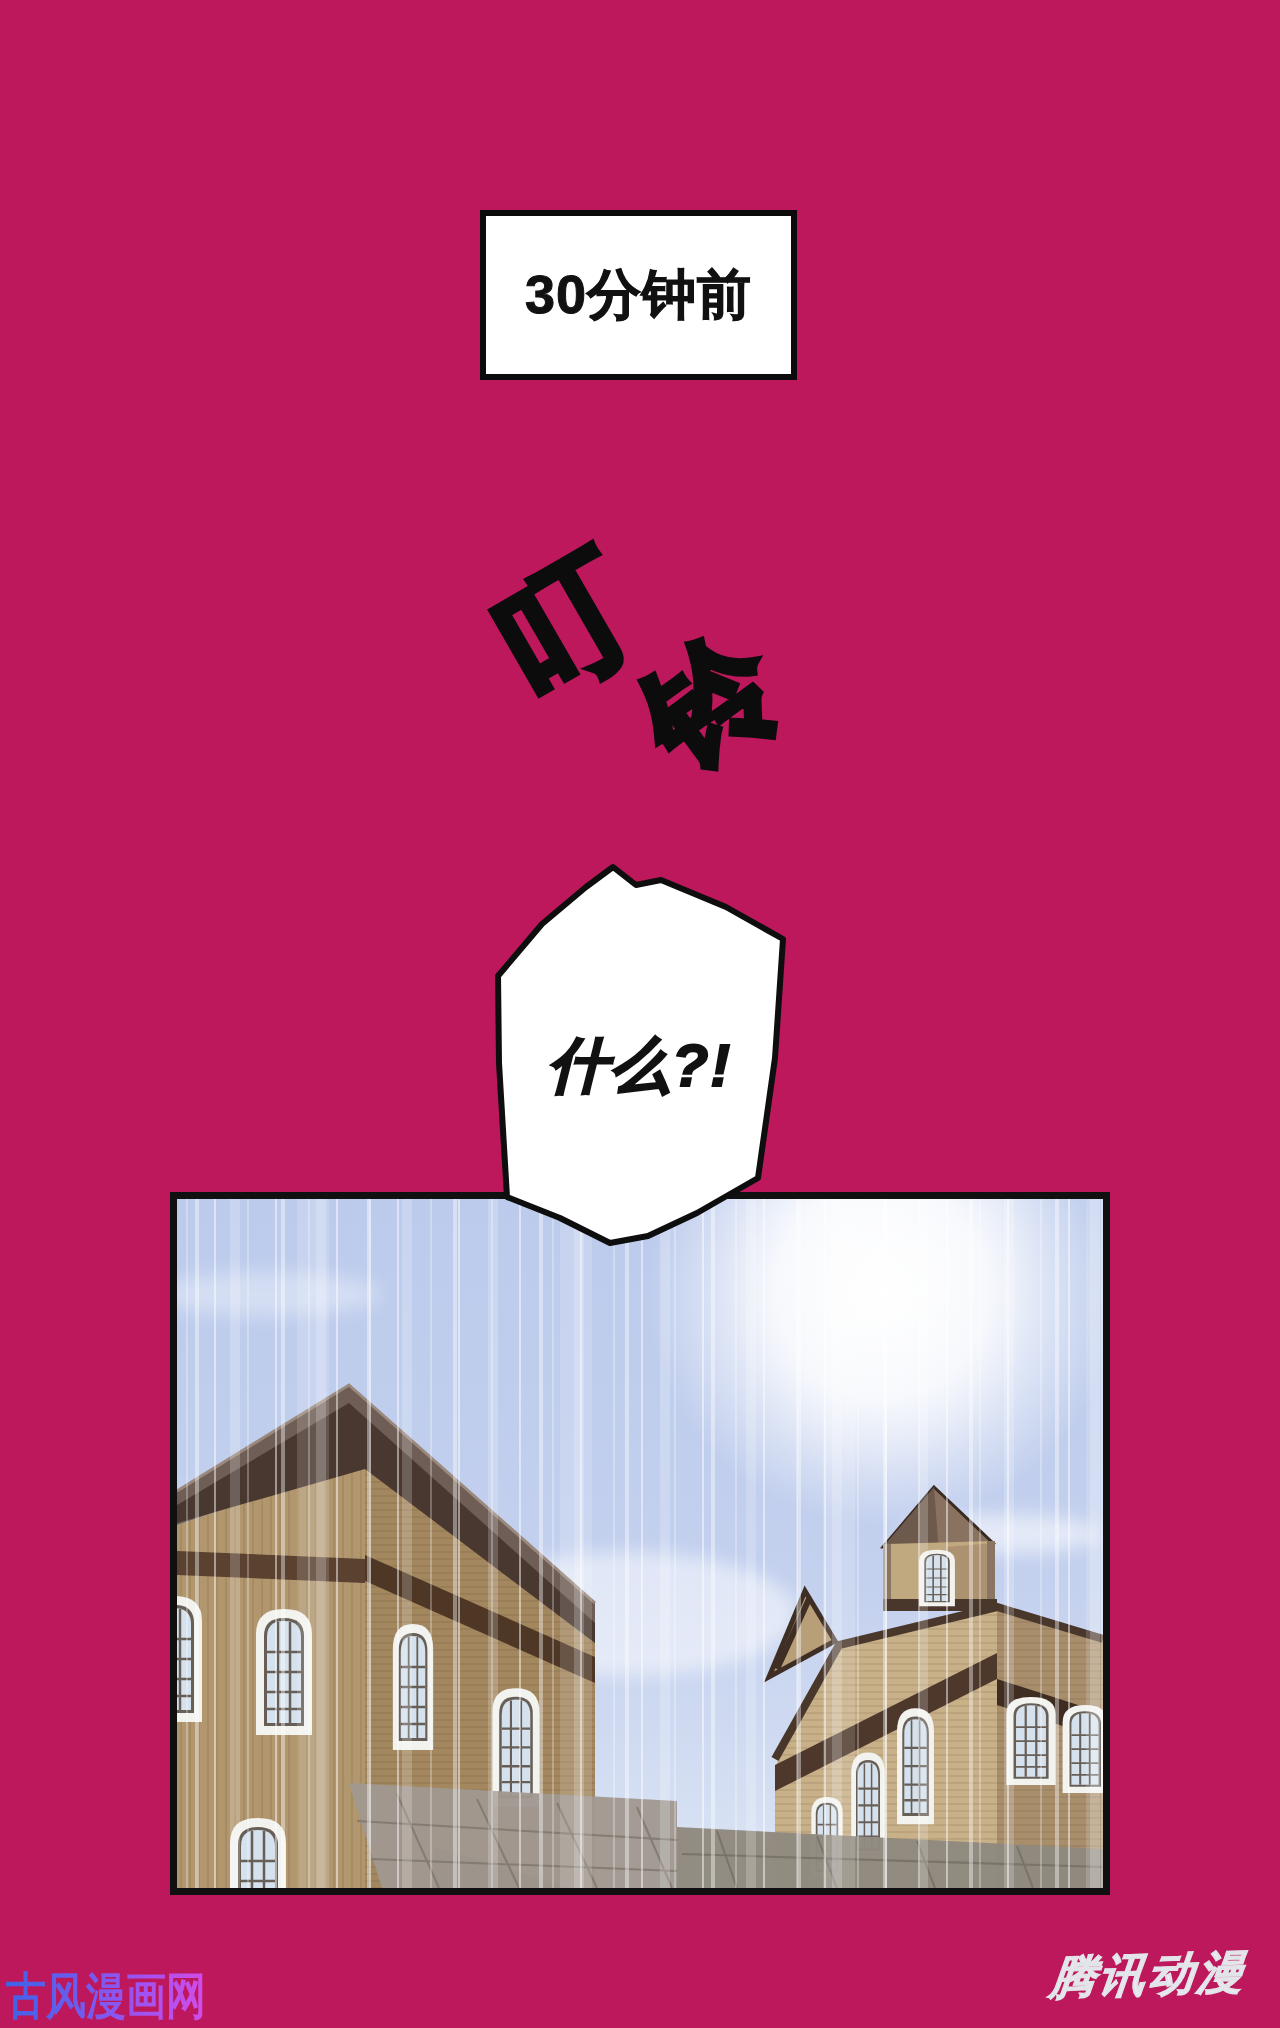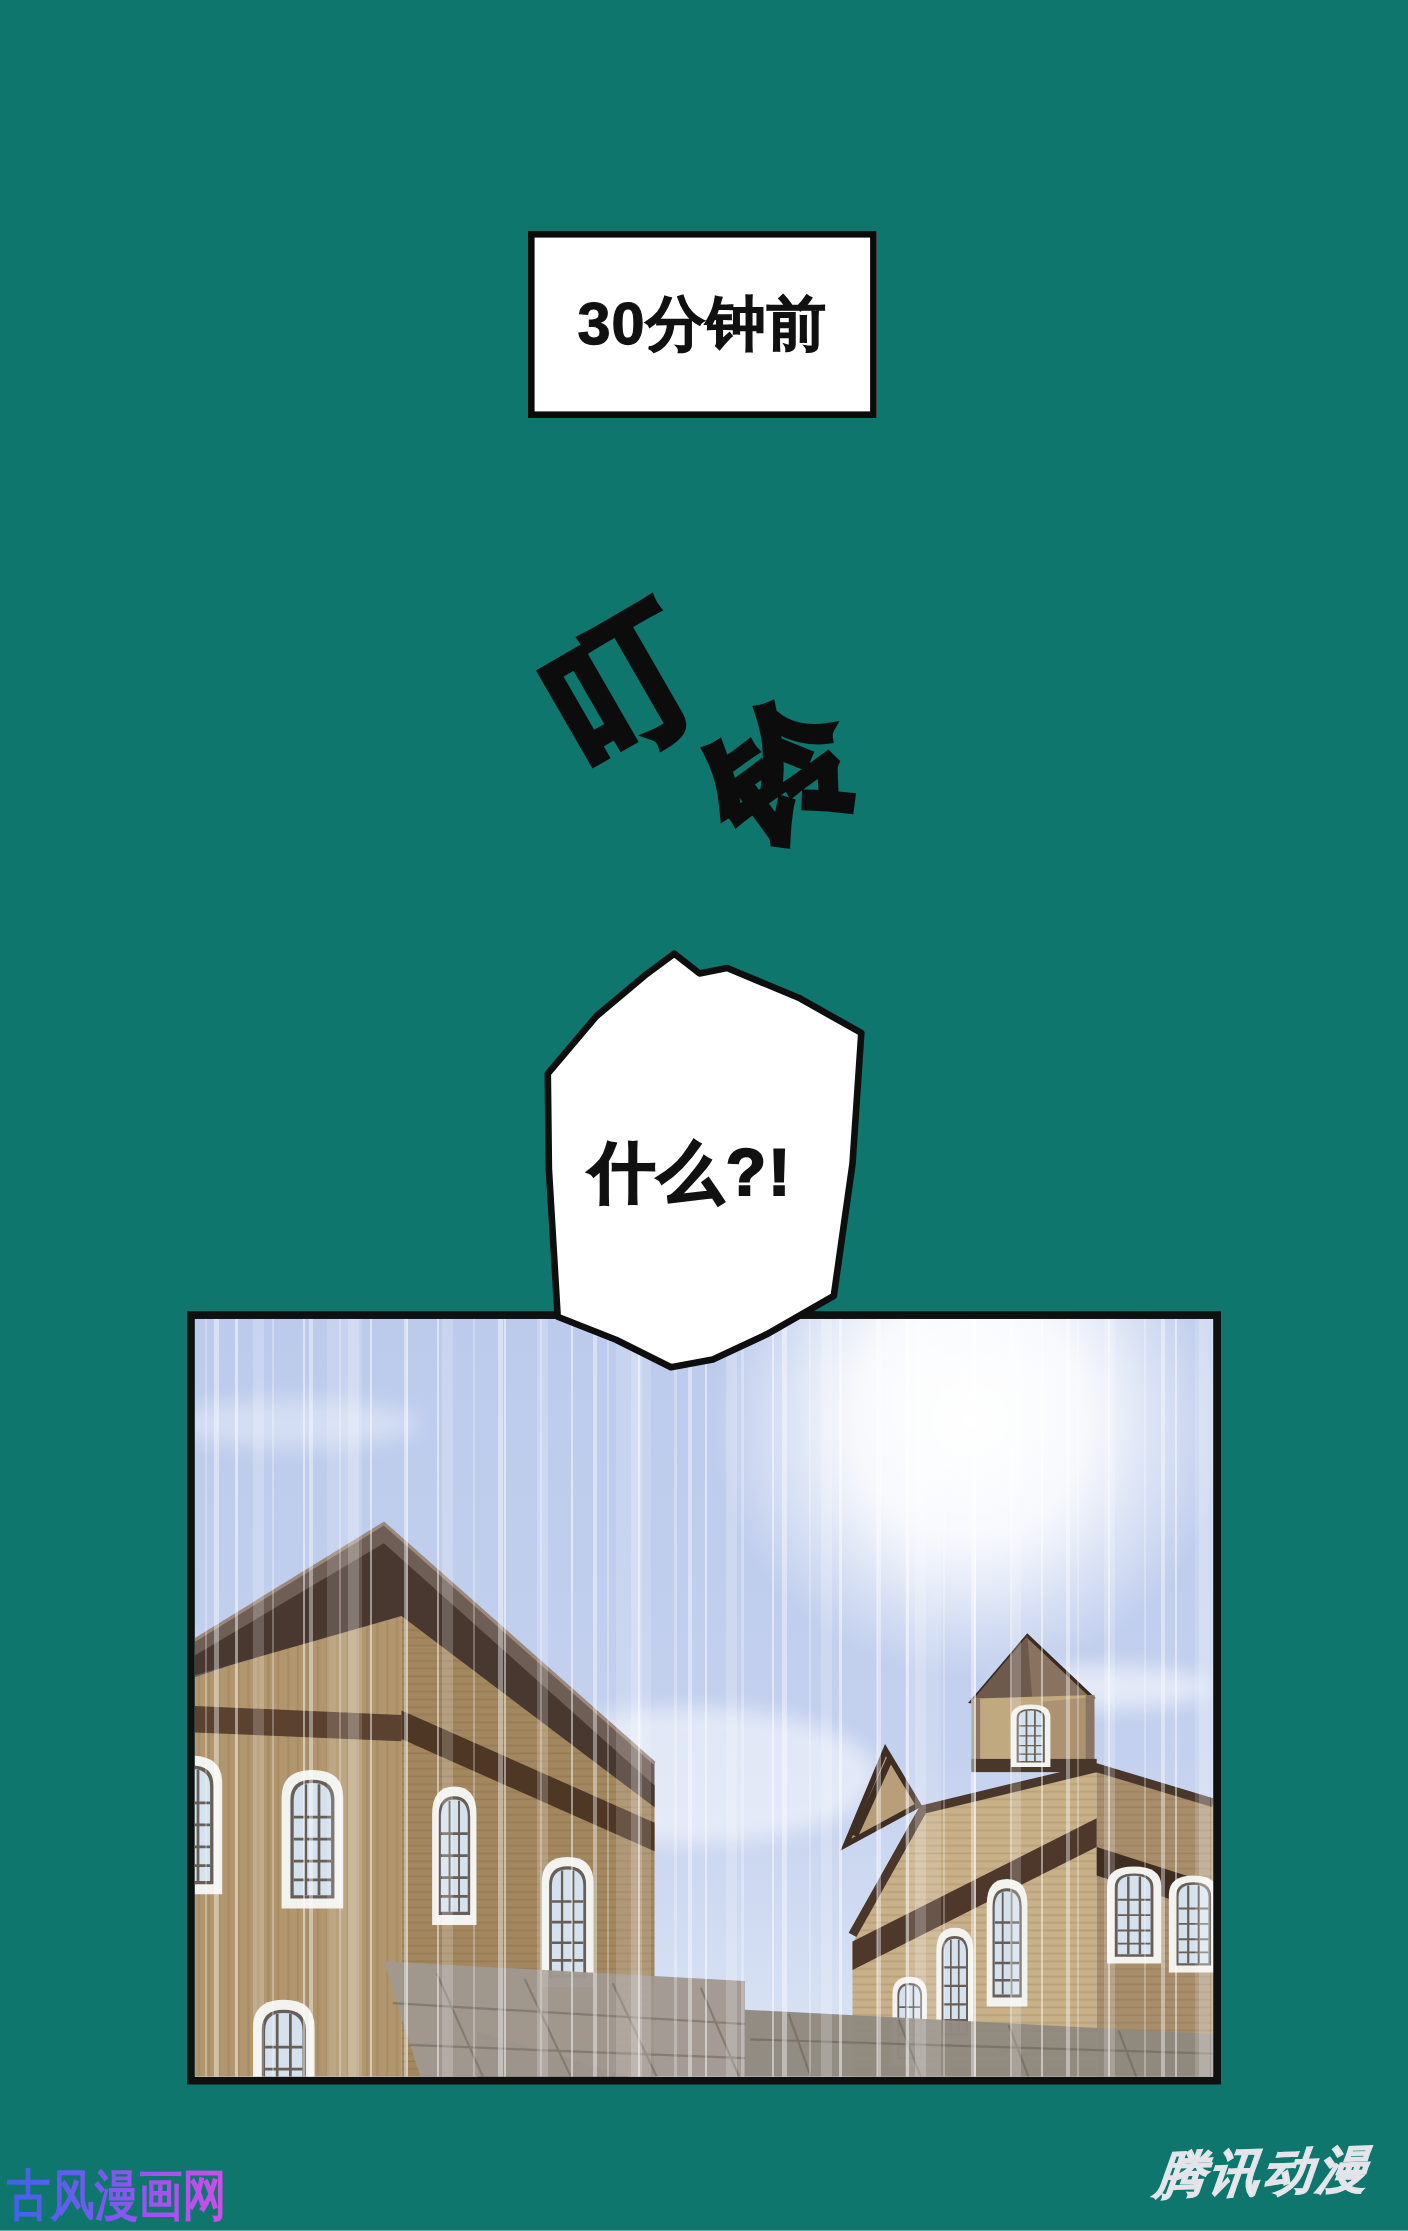--- a/index.html
+++ b/index.html
@@ -1,18 +1,18 @@
 <!DOCTYPE html>
 <html><head>
 <meta charset="utf-8">
 <style>
   html,body{margin:0;padding:0;background:#fff;}
   .page{
     position:relative; width:1280px; height:2028px; overflow:hidden;
-    background:#0f766e;
+    background:#be185d;
     font-family:"Liberation Sans", sans-serif;
     color:#111;
   }
   
   .caption-box{
     position:absolute; left:480px; top:210px; width:317px; height:170px;
     border:6px solid #0b0b0b; box-sizing:border-box;
     display:flex; align-items:center; justify-content:center;
     background:#fff;
   }
@@ -23,23 +23,23 @@
   
   .sfx-char{
     position:absolute; font-weight:bold; color:#0c0c0c;
     -webkit-text-stroke:6px #0c0c0c; line-height:1;
   }
   .sfx-1{ left:500px; top:560px; font-size:132px; transform:rotate(-30deg); }
   .sfx-2{ left:648px; top:640px; font-size:126px; transform:rotate(-36deg); }
   
   .bubble-svg{ position:absolute; left:490px; top:858px; width:300px; height:392px; z-index:5;}
   .bubble-text{
-    position:absolute; left:488px; top:1024px; width:280px; height:84px; z-index:6;
+    position:absolute; left:500px; top:1024px; width:280px; height:84px; z-index:6;
     display:flex; align-items:center; justify-content:center;
-    font-size:60px; font-weight:bold;
+    font-size:60px; font-style:italic; font-weight:bold;
     -webkit-text-stroke:2px #111; letter-spacing:2px;
   }
   
   .panel{
     position:absolute; left:170px; top:1192px; width:940px; height:703px;
     border:7px solid #101010; box-sizing:border-box; overflow:hidden;
     background:linear-gradient(180deg,#bccbec 0%,#c3d0ee 55%,#dce5f5 100%);
   }
   .panel svg{ position:absolute; left:0; top:0; width:926px; height:689px; display:block;}
   .speedlines{

